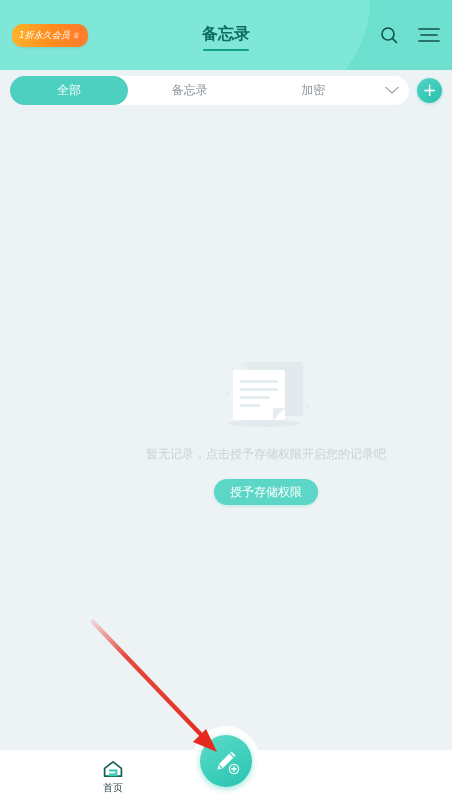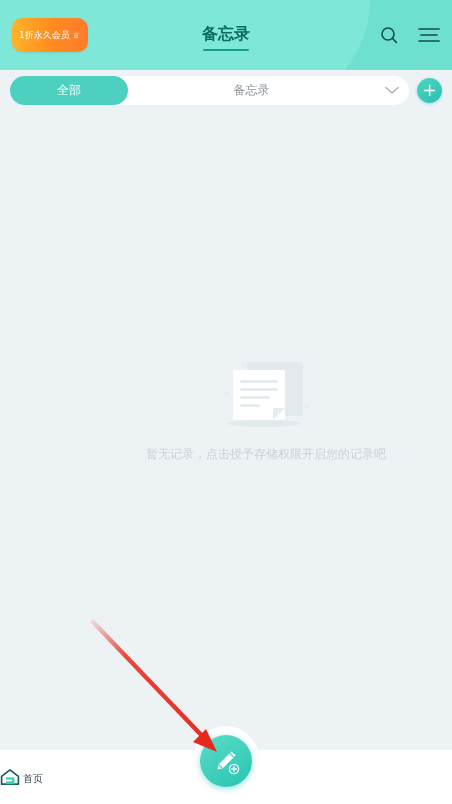--- a/index.html
+++ b/index.html
@@ -24,26 +24,27 @@
     background:#7ee7d8;
   }
   .header-row {
     position:absolute; inset:0;
     display:flex; align-items:center;
     padding:0 12px;
     z-index:2;
   }
   .vip-badge {
     display:flex; align-items:center; gap:2px;
-    height:34px; padding:0 8px 0 7px;
+    height:23px; padding:0 8px 0 7px;
     border-radius:10px;
     background:linear-gradient(90deg,#ffb32a 0%,#ff8a1e 55%,#ff7b2d 100%);
     color:#fff; font-size:9px; letter-spacing:0px;
     white-space:nowrap;
     box-shadow:0 1px 2px rgba(0,0,0,.08);
+    font-style:italic;
   }
   .vip-badge .crown { font-size:8px; opacity:.95; margin-left:1px; }
 
   .tabs {
     position:absolute; left:0; right:0; top:0; bottom:0;
     display:flex; align-items:center; justify-content:center; gap:17px;
     pointer-events:none;
   }
   .tab {
     position:relative; pointer-events:auto;
@@ -159,21 +160,21 @@
   }
 
   
   .bottom-nav {
     position:absolute; left:0; bottom:0; width:452px; height:54px;
     background:#ffffff;
     display:flex; align-items:center;
     z-index:20;
   }
   .nav-item {
-    flex:1; display:flex; align-items:flex-end; gap:3px;
+    flex:1; display:flex; flex-direction:column; align-items:center; gap:3px;
   }
   .nav-item.spacer { visibility:hidden; }
   .nav-label { font-size:10px; color:#9aa3a8; }
   .nav-item.active .nav-label { color:#3d4a50; }
 
   .fab-notch {
     position:absolute; left:50%; bottom:12px;
     transform:translateX(-50%);
     width:66px; height:66px; border-radius:50%;
     background:#ffffff;
@@ -228,20 +229,23 @@
 </div>
 
 <div class="filter-wrap">
   <div class="filter-bar">
     <div class="chip active">
       <span>全部</span>
     </div>
     <div class="chip">
       <span>备忘录</span>
     </div>
+    <div class="chip">
+      <span>加密</span>
+    </div>
     <div class="chev">
       <svg width="14" height="9" viewBox="0 0 14 9">
         <polyline points="1,1.5 7,7 13,1.5" fill="none" stroke="#a8b1b7" stroke-width="1.5" stroke-linecap="round" stroke-linejoin="round"></polyline>
       </svg>
     </div>
   </div>
   <div class="add-btn">
     <span>+</span>
   </div>
 </div>
@@ -258,20 +262,23 @@
     <div class="line l1"></div>
     <div class="line l2"></div>
     <div class="line l3"></div>
     <div class="line l4"></div>
     <div class="fold"></div>
     <div class="shadow"></div>
   </div>
 
   <div class="empty-text">暂无记录，点击授予存储权限开启您的记录吧</div>
 
+  <div class="grant-btn">
+    <span>授予存储权限</span>
+  </div>
 
 </div>
 
 <div class="arrow-layer">
   <svg width="452" height="804" viewBox="0 0 452 804">
     <defs>
       <linearGradient id="arrowFade" x1="0" y1="0" x2="1" y2="1">
         <stop offset="0%" stop-color="#e62b1e" stop-opacity="0.15"></stop>
         <stop offset="28%" stop-color="#e62b1e" stop-opacity="0.85"></stop>
         <stop offset="100%" stop-color="#e62b1e" stop-opacity="1"></stop>

